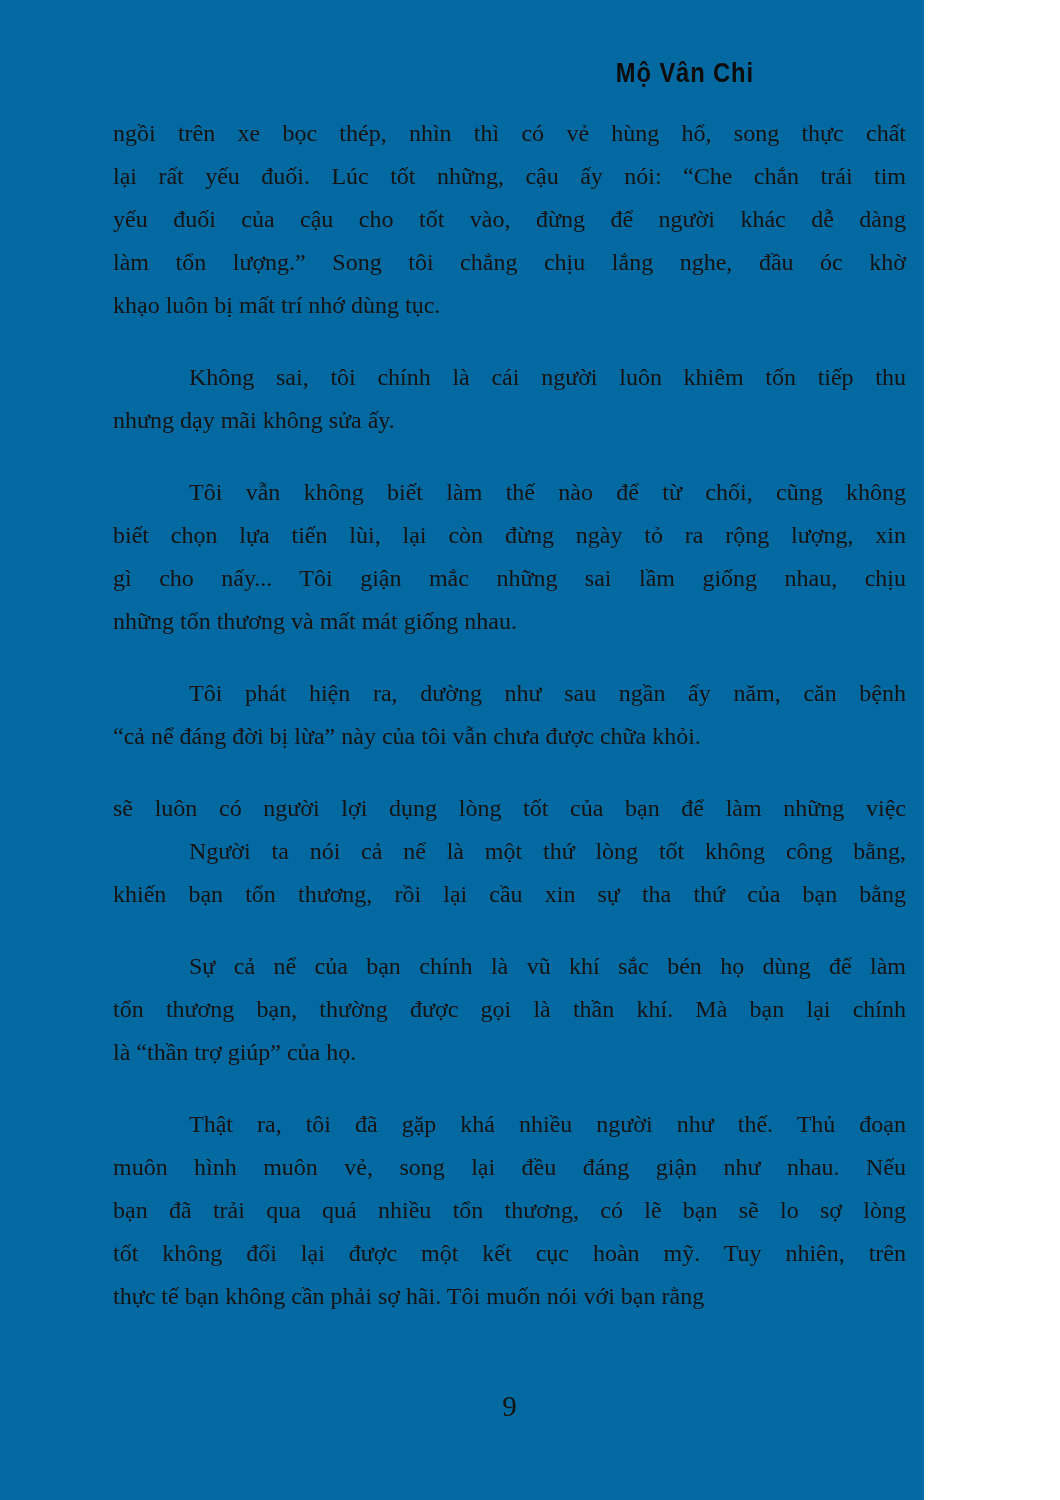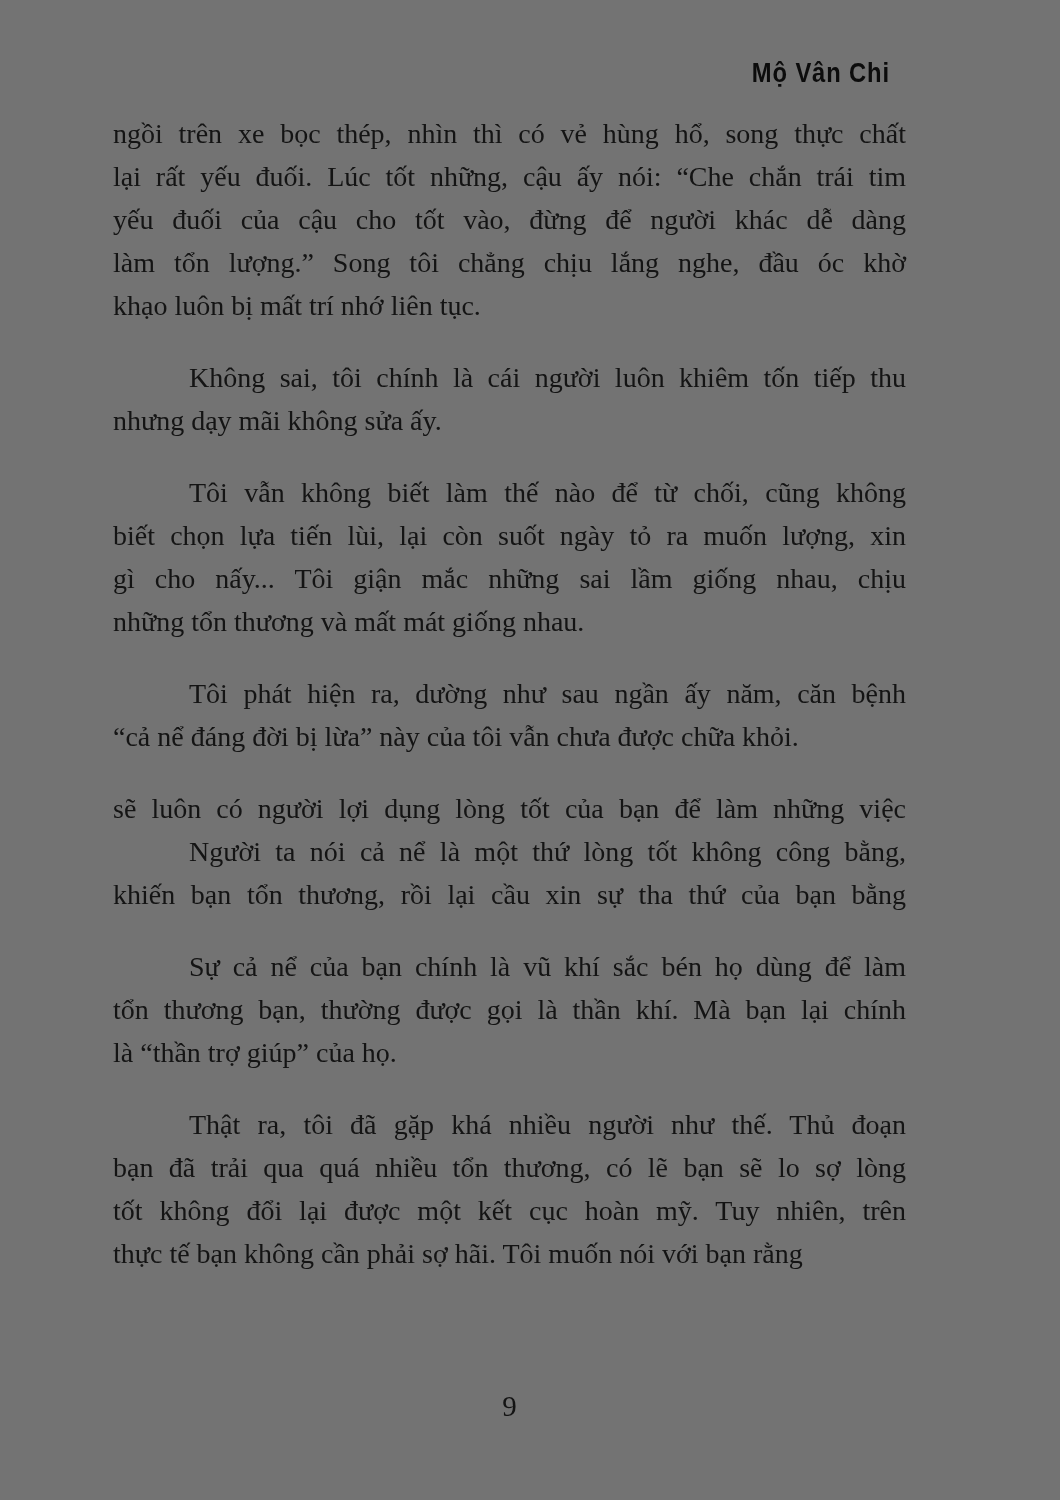--- a/index.html
+++ b/index.html
@@ -2,23 +2,23 @@
 <html><head>
 <meta charset="utf-8">
 <style>
   html, body {
     margin: 0;
     padding: 0;
     background: #ffffff;
   }
   .page {
     position: relative;
-    width: 1060px;
+    width: 924px;
     height: 1500px;
-    background: #737373;
+    background: #0369a1;
     color: #111111;
     font-family: "Liberation Serif", "DejaVu Serif", serif;
     overflow: hidden;
   }
   .running-header {
     position: absolute;
     top: 58px;
     right: 170px;
     font-family: "Liberation Sans", "DejaVu Sans", sans-serif;
     font-weight: 700;
@@ -27,21 +27,21 @@
     color: #0c0c0c;
     transform: scaleX(0.88);
     transform-origin: right center;
     white-space: nowrap;
   }
   .text-block {
     position: absolute;
     left: 113px;
     top: 112px;
     width: 793px;
-    font-size: 28px;
+    font-size: 24px;
     line-height: 43px;
     color: #141414;
   }
   .para {
     margin: 0 0 29px 0;
   }
   .para:last-child {
     margin-bottom: 16px;
   }
   .line {
@@ -71,48 +71,49 @@
 
 <div class="page">
   <div class="running-header">Mộ Vân Chi</div>
 
   <div class="text-block" id="text-block">
       <div class="para">
         <div class="line">ngồi trên xe bọc thép, nhìn thì có vẻ hùng hổ, song thực chất</div>
         <div class="line">lại rất yếu đuối. Lúc tốt những, cậu ấy nói: “Che chắn trái tim</div>
         <div class="line">yếu đuối của cậu cho tốt vào, đừng để người khác dễ dàng</div>
         <div class="line">làm tổn lượng.” Song tôi chẳng chịu lắng nghe, đầu óc khờ</div>
-        <div class="line last">khạo luôn bị mất trí nhớ liên tục.</div>
+        <div class="line last">khạo luôn bị mất trí nhớ dùng tục.</div>
       </div>
       <div class="para">
         <div class="line indent">Không sai, tôi chính là cái người luôn khiêm tốn tiếp thu</div>
         <div class="line last">nhưng dạy mãi không sửa ấy.</div>
       </div>
       <div class="para">
         <div class="line indent">Tôi vẫn không biết làm thế nào để từ chối, cũng không</div>
-        <div class="line">biết chọn lựa tiến lùi, lại còn suốt ngày tỏ ra muốn lượng, xin</div>
+        <div class="line">biết chọn lựa tiến lùi, lại còn đừng ngày tỏ ra rộng lượng, xin</div>
         <div class="line">gì cho nấy... Tôi giận mắc những sai lầm giống nhau, chịu</div>
         <div class="line last">những tổn thương và mất mát giống nhau.</div>
       </div>
       <div class="para">
         <div class="line indent">Tôi phát hiện ra, dường như sau ngần ấy năm, căn bệnh</div>
         <div class="line last">“cả nể đáng đời bị lừa” này của tôi vẫn chưa được chữa khỏi.</div>
       </div>
       <div class="para">
         <div class="line">sẽ luôn có người lợi dụng lòng tốt của bạn để làm những việc</div>
         <div class="line indent">Người ta nói cả nể là một thứ lòng tốt không công bằng,</div>
         <div class="line">khiến bạn tổn thương, rồi lại cầu xin sự tha thứ của bạn bằng</div>
       </div>
       <div class="para">
         <div class="line indent">Sự cả nể của bạn chính là vũ khí sắc bén họ dùng để làm</div>
         <div class="line">tổn thương bạn, thường được gọi là thần khí. Mà bạn lại chính</div>
         <div class="line last">là “thần trợ giúp” của họ.</div>
       </div>
       <div class="para">
         <div class="line indent">Thật ra, tôi đã gặp khá nhiều người như thế. Thủ đoạn</div>
+        <div class="line">muôn hình muôn vẻ, song lại đều đáng giận như nhau. Nếu</div>
         <div class="line">bạn đã trải qua quá nhiều tổn thương, có lẽ bạn sẽ lo sợ lòng</div>
         <div class="line">tốt không đổi lại được một kết cục hoàn mỹ. Tuy nhiên, trên</div>
         <div class="line last">thực tế bạn không cần phải sợ hãi. Tôi muốn nói với bạn rằng</div>
       </div>
     </div>
 
   <div class="page-number">9</div>
 </div>
 
 </body></html>

